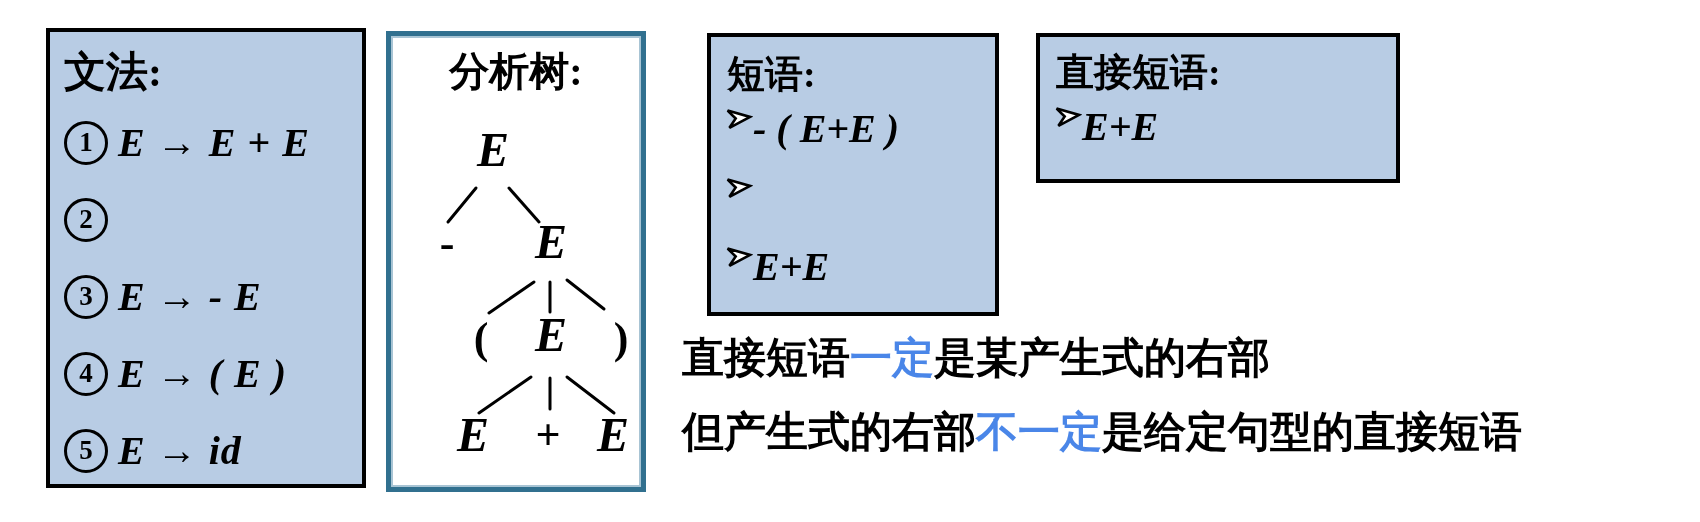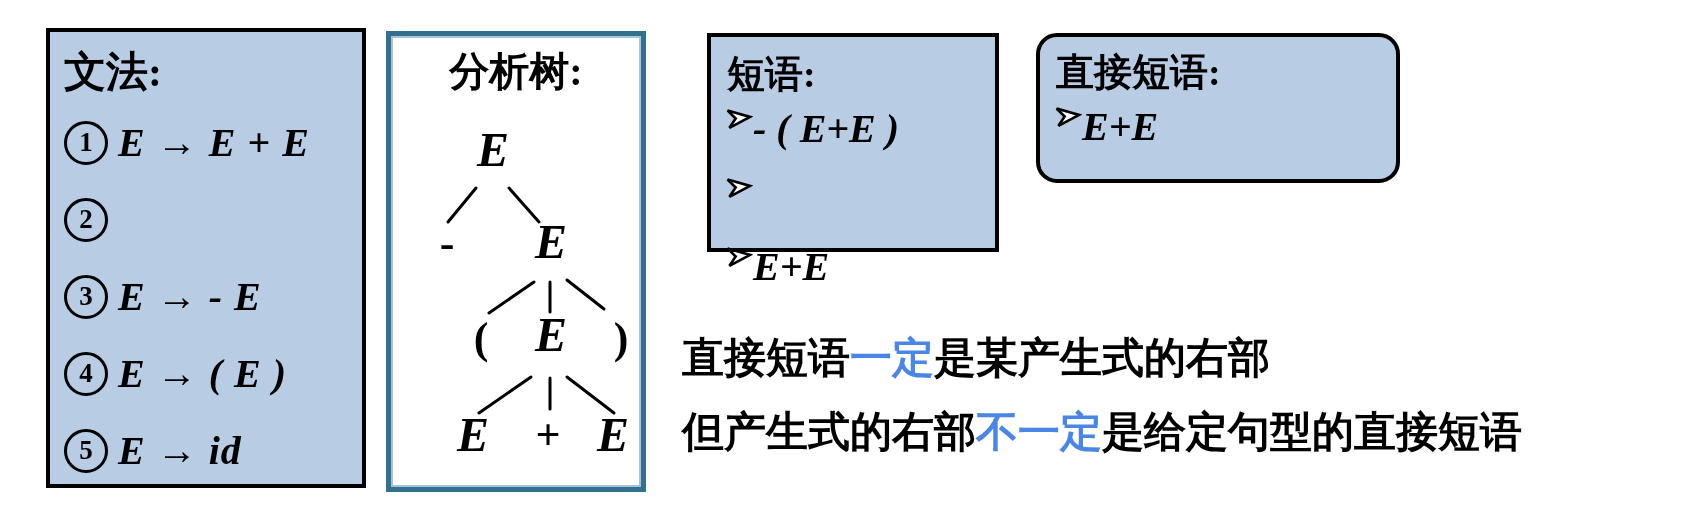--- a/index.html
+++ b/index.html
@@ -82,28 +82,27 @@
     font-family: "Liberation Serif", "DejaVu Serif", serif;
     font-weight: bold;
     fill: #000;
   }
   .tree-svg .nt { font-style: italic; font-size: 48px; }
   .tree-svg .tm { font-size: 44px; }
   .tree-svg line { stroke: #000; stroke-width: 3; stroke-linecap: round; }
   
   .phrases-box {
     left: 683px; top: 33px;
-    width: 292px; height: 219px;
+    width: 292px; height: 283px;
     padding: 8px 0 12px 16px;
   }
   .direct-box {
     left: 1012px; top: 33px;
     width: 364px; height: 150px;
     padding: 6px 0 0 16px;
-    border-radius: 21px;
   }
   .small-title {
     font-size: 38px;
     font-weight: bold;
     height: 60px;
     line-height: 58px;
   }
   .bullet-row {
     display: flex;
     align-items: flex-start;

